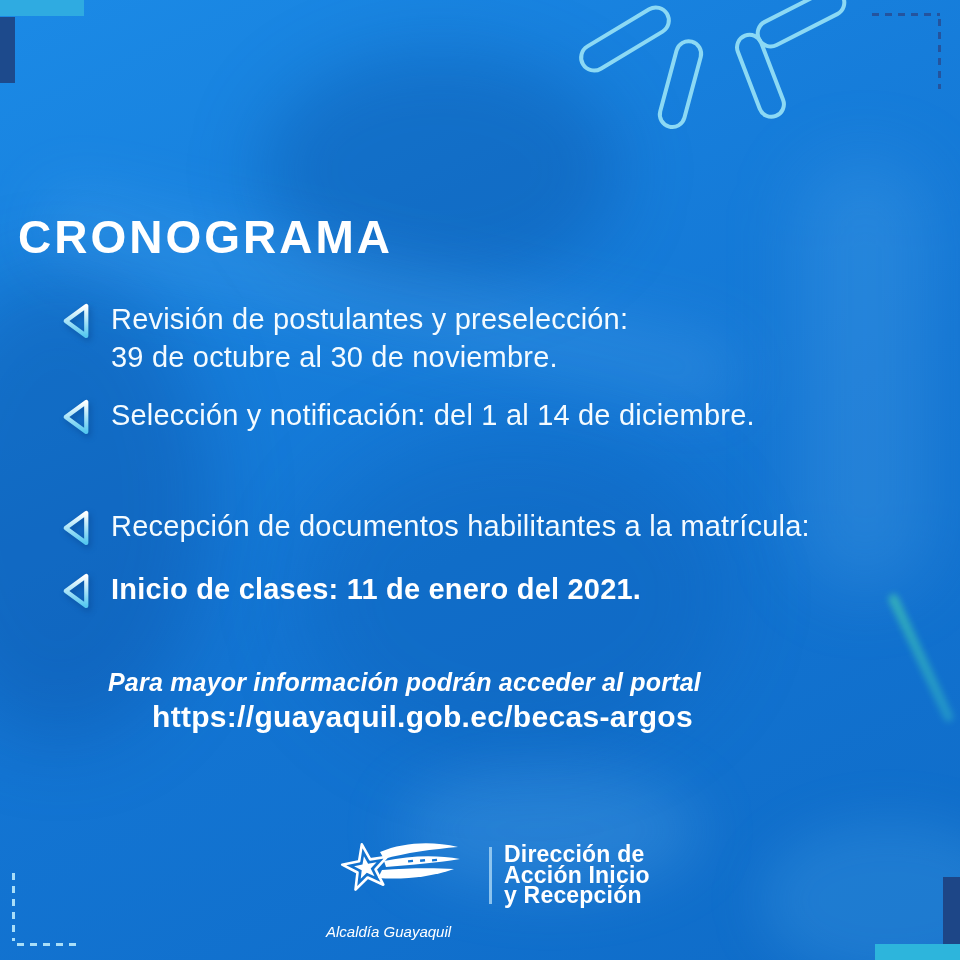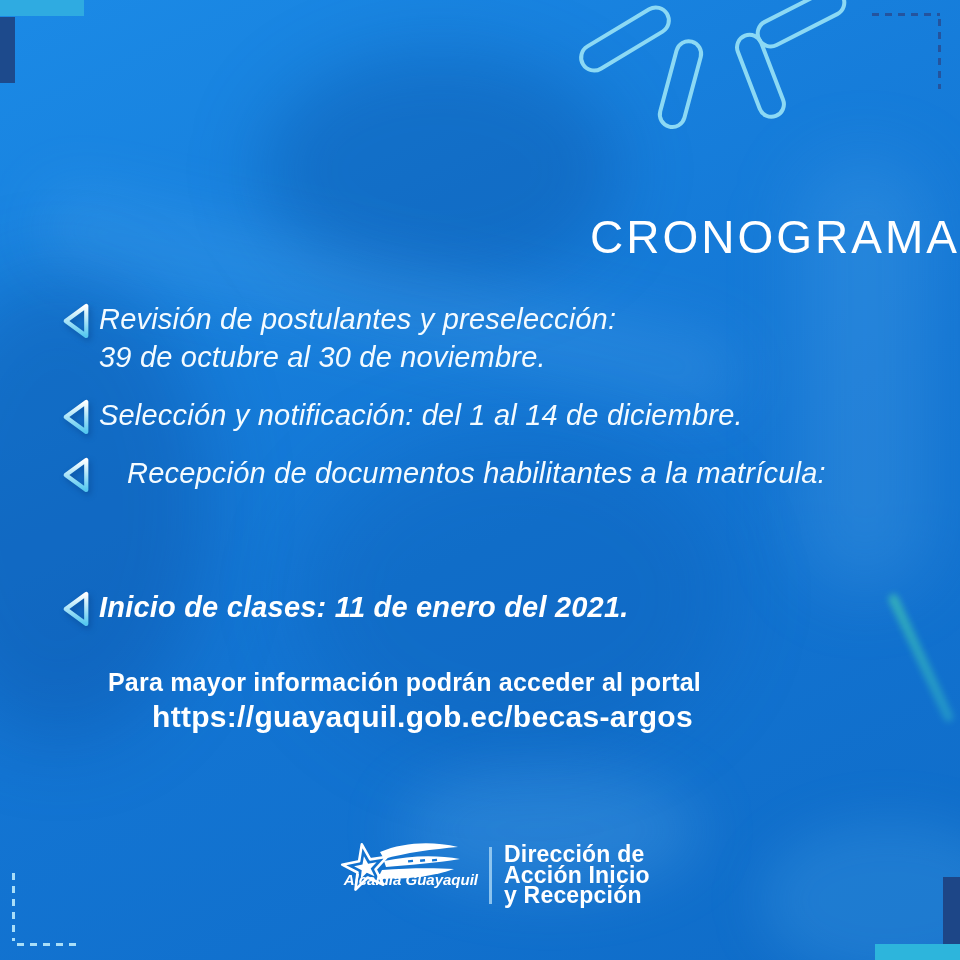--- a/index.html
+++ b/index.html
@@ -28,35 +28,35 @@
   .dash-dark.dash-h{background:repeating-linear-gradient(90deg,#24549e 0 7px,transparent 7px 13px);}
   .dash-dark.dash-v{background:repeating-linear-gradient(180deg,#24549e 0 7px,transparent 7px 13px);}
   .dash-light.dash-h{background:repeating-linear-gradient(90deg,#a9def8 0 7px,transparent 7px 13px);}
   .dash-light.dash-v{background:repeating-linear-gradient(180deg,#a9def8 0 7px,transparent 7px 13px);}
   .dtr-h{left:872px;top:13px;width:68px;}
   .dtr-v{left:938px;top:19px;height:70px;}
   .dbl-v{left:12px;top:873px;height:68px;}
   .dbl-h{left:17px;top:943px;width:64px;}
   .spark{position:absolute;left:570px;top:0;}
   
-  .title{position:absolute;left:0;right:0;top:210px;margin:0;text-align:right;text-indent:18px;
-    font-size:46px;font-weight:400;letter-spacing:3px;}
+  .title{position:absolute;left:0;right:0;top:210px;margin:0;text-align:left;text-indent:18px;
+    font-size:46px;font-weight:700;letter-spacing:3px;}
   
   .item{position:absolute;left:62px;display:flex;align-items:flex-start;}
   .item .bullet{flex:0 0 auto;margin-top:2px;filter:drop-shadow(2px 3px 3px rgba(0,40,100,.35));}
-  .item .lines{margin-left:9px;font-size:29px;line-height:38px;font-weight:400;color:#f4fbff;letter-spacing:.2px;font-style:italic;}
+  .item .lines{margin-left:21px;font-size:29px;line-height:38px;font-weight:400;color:#f4fbff;letter-spacing:.2px;}
   .item.bold .lines{font-weight:700;color:#ffffff;}
-  .it0{top:300px;} .it1{top:396px;text-align:center;} .it2{top:454px;gap:28px;} .it3{top:588px;}
+  .it0{top:300px;} .it1{top:396px;text-align:center;} .it2{top:507px;} .it3{top:570px;}
   
-  .portal-intro{position:absolute;left:108px;top:668px;font-size:25px;font-weight:700;letter-spacing:.2px;}
+  .portal-intro{position:absolute;left:108px;top:668px;font-size:25px;font-weight:700;letter-spacing:.2px;font-style:italic;}
   .portal-url{position:absolute;left:108px;top:700px;font-size:30px;font-weight:700;letter-spacing:.3px;cursor:pointer;margin-left:44px;}
   
   .logo-svg{position:absolute;left:336px;top:836px;}
-  .logo-caption{position:absolute;left:326px;top:871px;width:152px;text-align:right;
-    font-size:15px;font-weight:700;font-style:italic;}
+  .logo-caption{position:absolute;left:326px;top:923px;width:152px;text-align:left;
+    font-size:15px;font-weight:400;font-style:italic;}
   .footer-divider{position:absolute;left:489px;top:847px;width:3px;height:57px;background:rgba(170,215,245,.8);}
   .dept{position:absolute;left:504px;top:844px;font-size:23px;font-weight:700;line-height:20.5px;letter-spacing:.2px;}
 </style>
 </head>
 <body>
 
 <div class="poster">
 
   <div class="blob b1"></div>
   <div class="blob b2"></div>

